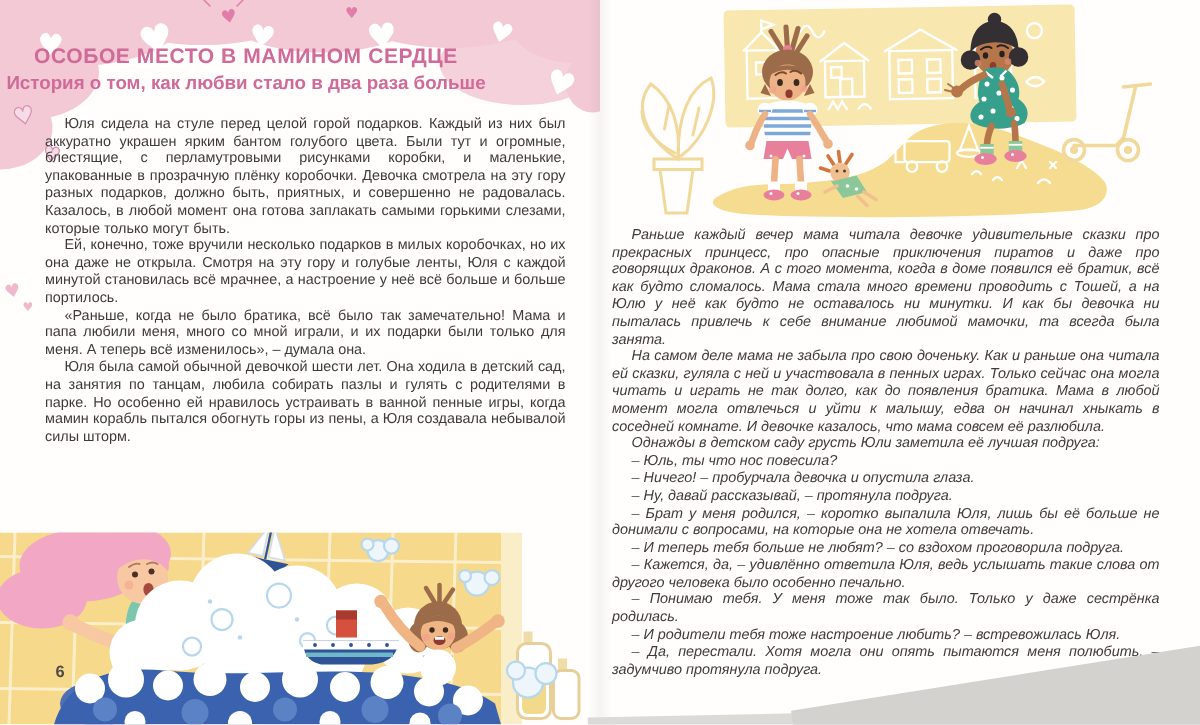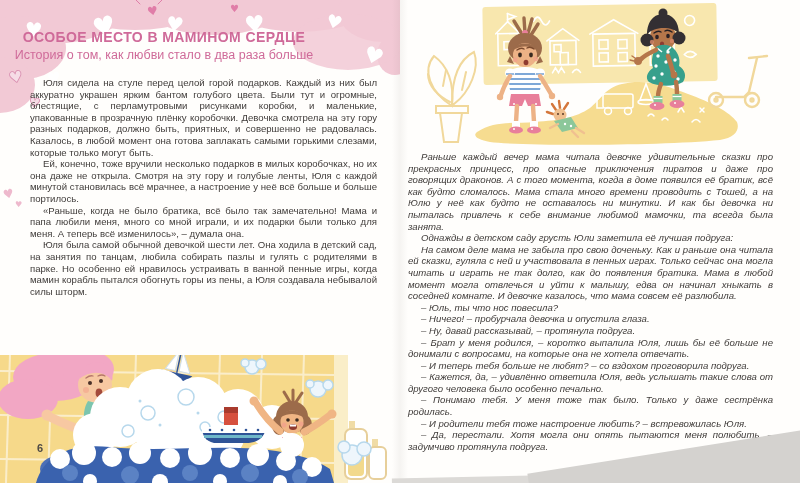--- a/index.html
+++ b/index.html
@@ -11,21 +11,21 @@
   
   .bottom-edge{position:absolute;left:392px;bottom:-11px;width:420px;height:20px;
     background:#dcdad7;transform:rotate(-1.2deg);}
   .corner-wedge{position:absolute;right:-42px;bottom:-50px;width:310px;height:84px;
     background:#d4d2cf;transform:rotate(-9deg);}
   .gutter{position:absolute;left:392px;top:0;width:16px;height:483px;
     background:linear-gradient(to right,rgba(0,0,0,0),rgba(90,80,70,0.06),rgba(0,0,0,0));}
   
   .title-block{left:0;top:28px;width:328px;text-align:center;}
   .book-title{font-size:14px;font-weight:bold;letter-spacing:.4px;line-height:18px;margin:0;}
-  .book-subtitle{font-size:12.5px;font-weight:normal;line-height:16px;margin:1px 0 0 0;}
+  .book-subtitle{font-size:12.5px;font-weight:bold;line-height:16px;margin:1px 0 0 0;}
   
   .text-col p{margin:0;text-indent:13px;font-size:9.6px;line-height:11.6px;
     text-align:justify;color:#3f3b39;}
   .text-left{left:30px;top:77px;width:347px;}
   .text-right{left:408px;top:151px;width:365px;font-style:italic;}
   .pagenum{font-size:11px;font-weight:bold;color:#4e4a46;}
   .pn-left{left:37px;top:442px;}
   .pn-right{left:752px;top:458px;}
   svg{display:block;}
 </style>
@@ -75,22 +75,22 @@
 
 <div class="abs text-col text-left">
   <p>Юля сидела на стуле перед целой горой подарков. Каждый из них был аккуратно украшен ярким бантом голубого цвета. Были тут и огромные, блестящие, с перламутровыми рисунками коробки, и маленькие, упакованные в прозрачную плёнку коробочки. Девочка смотрела на эту гору разных подарков, должно быть, приятных, и совершенно не радовалась. Казалось, в любой момент она готова заплакать самыми горькими слезами, которые только могут быть.</p>
   <p>Ей, конечно, тоже вручили несколько подарков в милых коробочках, но их она даже не открыла. Смотря на эту гору и голубые ленты, Юля с каждой минутой становилась всё мрачнее, а настроение у неё всё больше и больше портилось.</p>
   <p>«Раньше, когда не было братика, всё было так замечательно! Мама и папа любили меня, много со мной играли, и их подарки были только для меня. А теперь всё изменилось», – думала она.</p>
   <p>Юля была самой обычной девочкой шести лет. Она ходила в детский сад, на занятия по танцам, любила собирать пазлы и гулять с родителями в парке. Но особенно ей нравилось устраивать в ванной пенные игры, когда мамин корабль пытался обогнуть горы из пены, а Юля создавала небывалой силы шторм.</p>
 </div>
 
 <div class="abs text-col text-right">
   <p>Раньше каждый вечер мама читала девочке удивительные сказки про прекрасных принцесс, про опасные приключения пиратов и даже про говорящих драконов. А с того момента, когда в доме появился её братик, всё как будто сломалось. Мама стала много времени проводить с Тошей, а на Юлю у неё как будто не оставалось ни минутки. И как бы девочка ни пыталась привлечь к себе внимание любимой мамочки, та всегда была занята.</p>
+  <p>На самом деле мама не забыла про свою доченьку. Как и раньше она читала ей сказки, гуляла с ней и участвовала в пенных играх. Только сейчас она могла читать и играть не так долго, как до появления братика. Мама в любой момент могла отвлечься и уйти к малышу, едва он начинал хныкать в соседней комнате. И девочке казалось, что мама совсем её разлюбила.</p>
   <p>Однажды в детском саду грусть Юли заметила её лучшая подруга:</p>
-  <p>На самом деле мама не забыла про свою доченьку. Как и раньше она читала ей сказки, гуляла с ней и участвовала в пенных играх. Только сейчас она могла читать и играть не так долго, как до появления братика. Мама в любой момент могла отвлечься и уйти к малышу, едва он начинал хныкать в соседней комнате. И девочке казалось, что мама совсем её разлюбила.</p>
   <p>– Юль, ты что нос повесила?</p>
   <p>– Ничего! – пробурчала девочка и опустила глаза.</p>
   <p>– Ну, давай рассказывай, – протянула подруга.</p>
   <p>– Брат у меня родился, – коротко выпалила Юля, лишь бы её больше не донимали с вопросами, на которые она не хотела отвечать.</p>
   <p>– И теперь тебя больше не любят? – со вздохом проговорила подруга.</p>
   <p>– Кажется, да, – удивлённо ответила Юля, ведь услышать такие слова от другого человека было особенно печально.</p>
   <p>– Понимаю тебя. У меня тоже так было. Только у даже сестрёнка родилась.</p>
   <p>– И родители тебя тоже настроение любить? – встревожилась Юля.</p>
   <p>– Да, перестали. Хотя могла они опять пытаются меня полюбить, – задумчиво протянула подруга.</p>
 </div>

